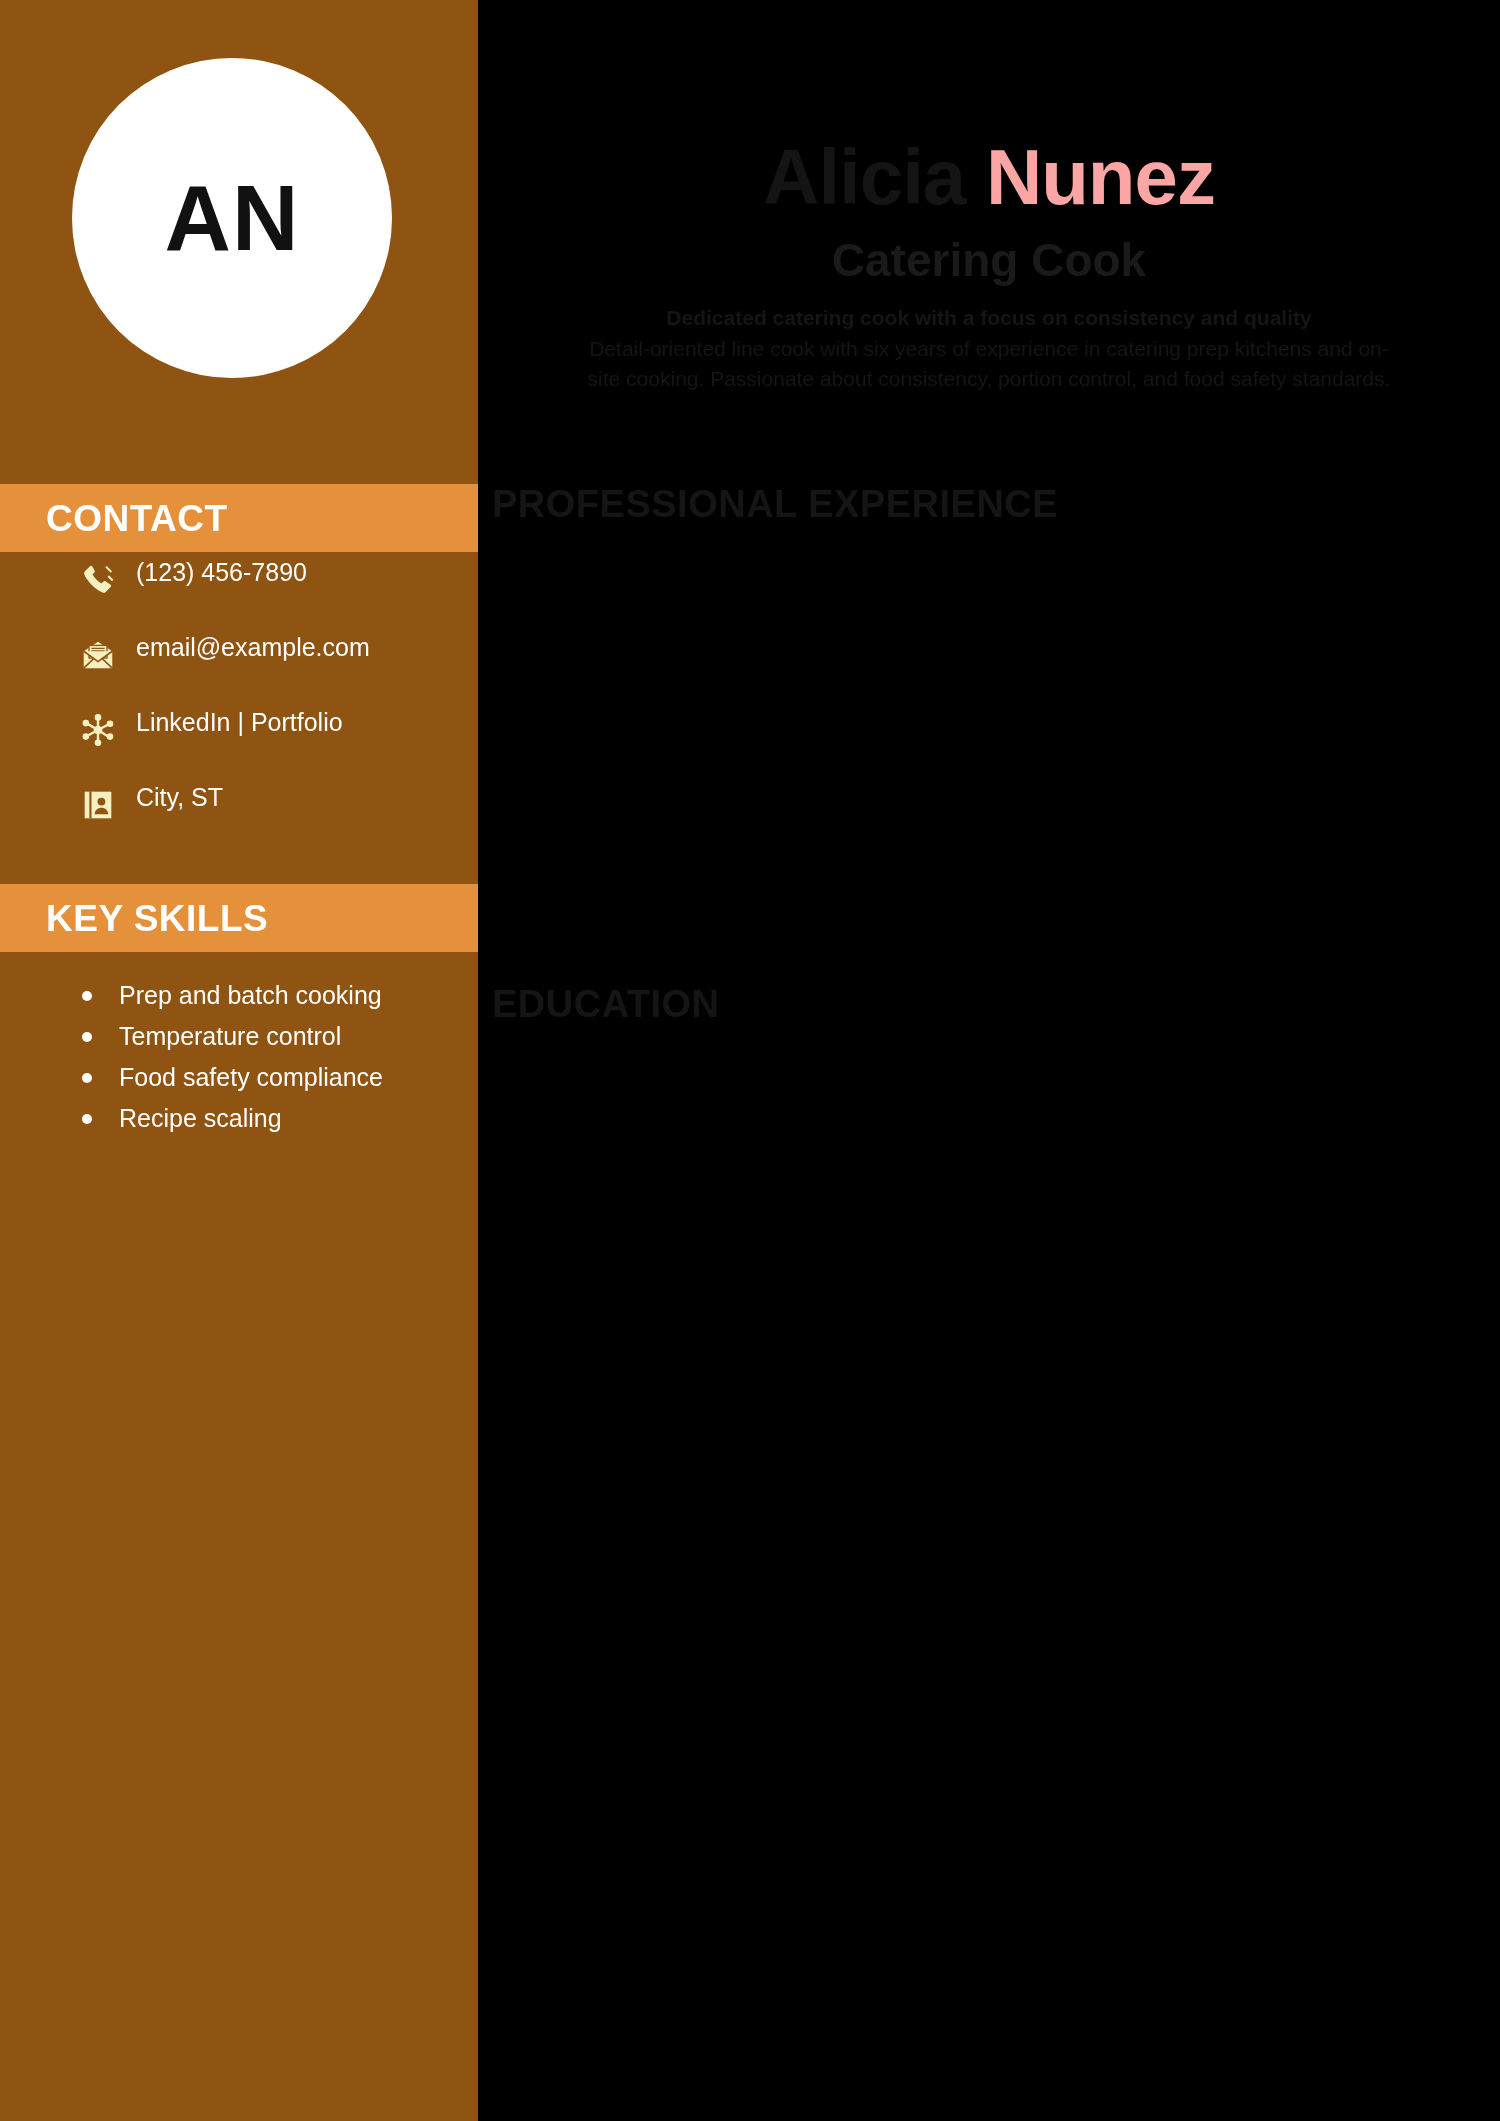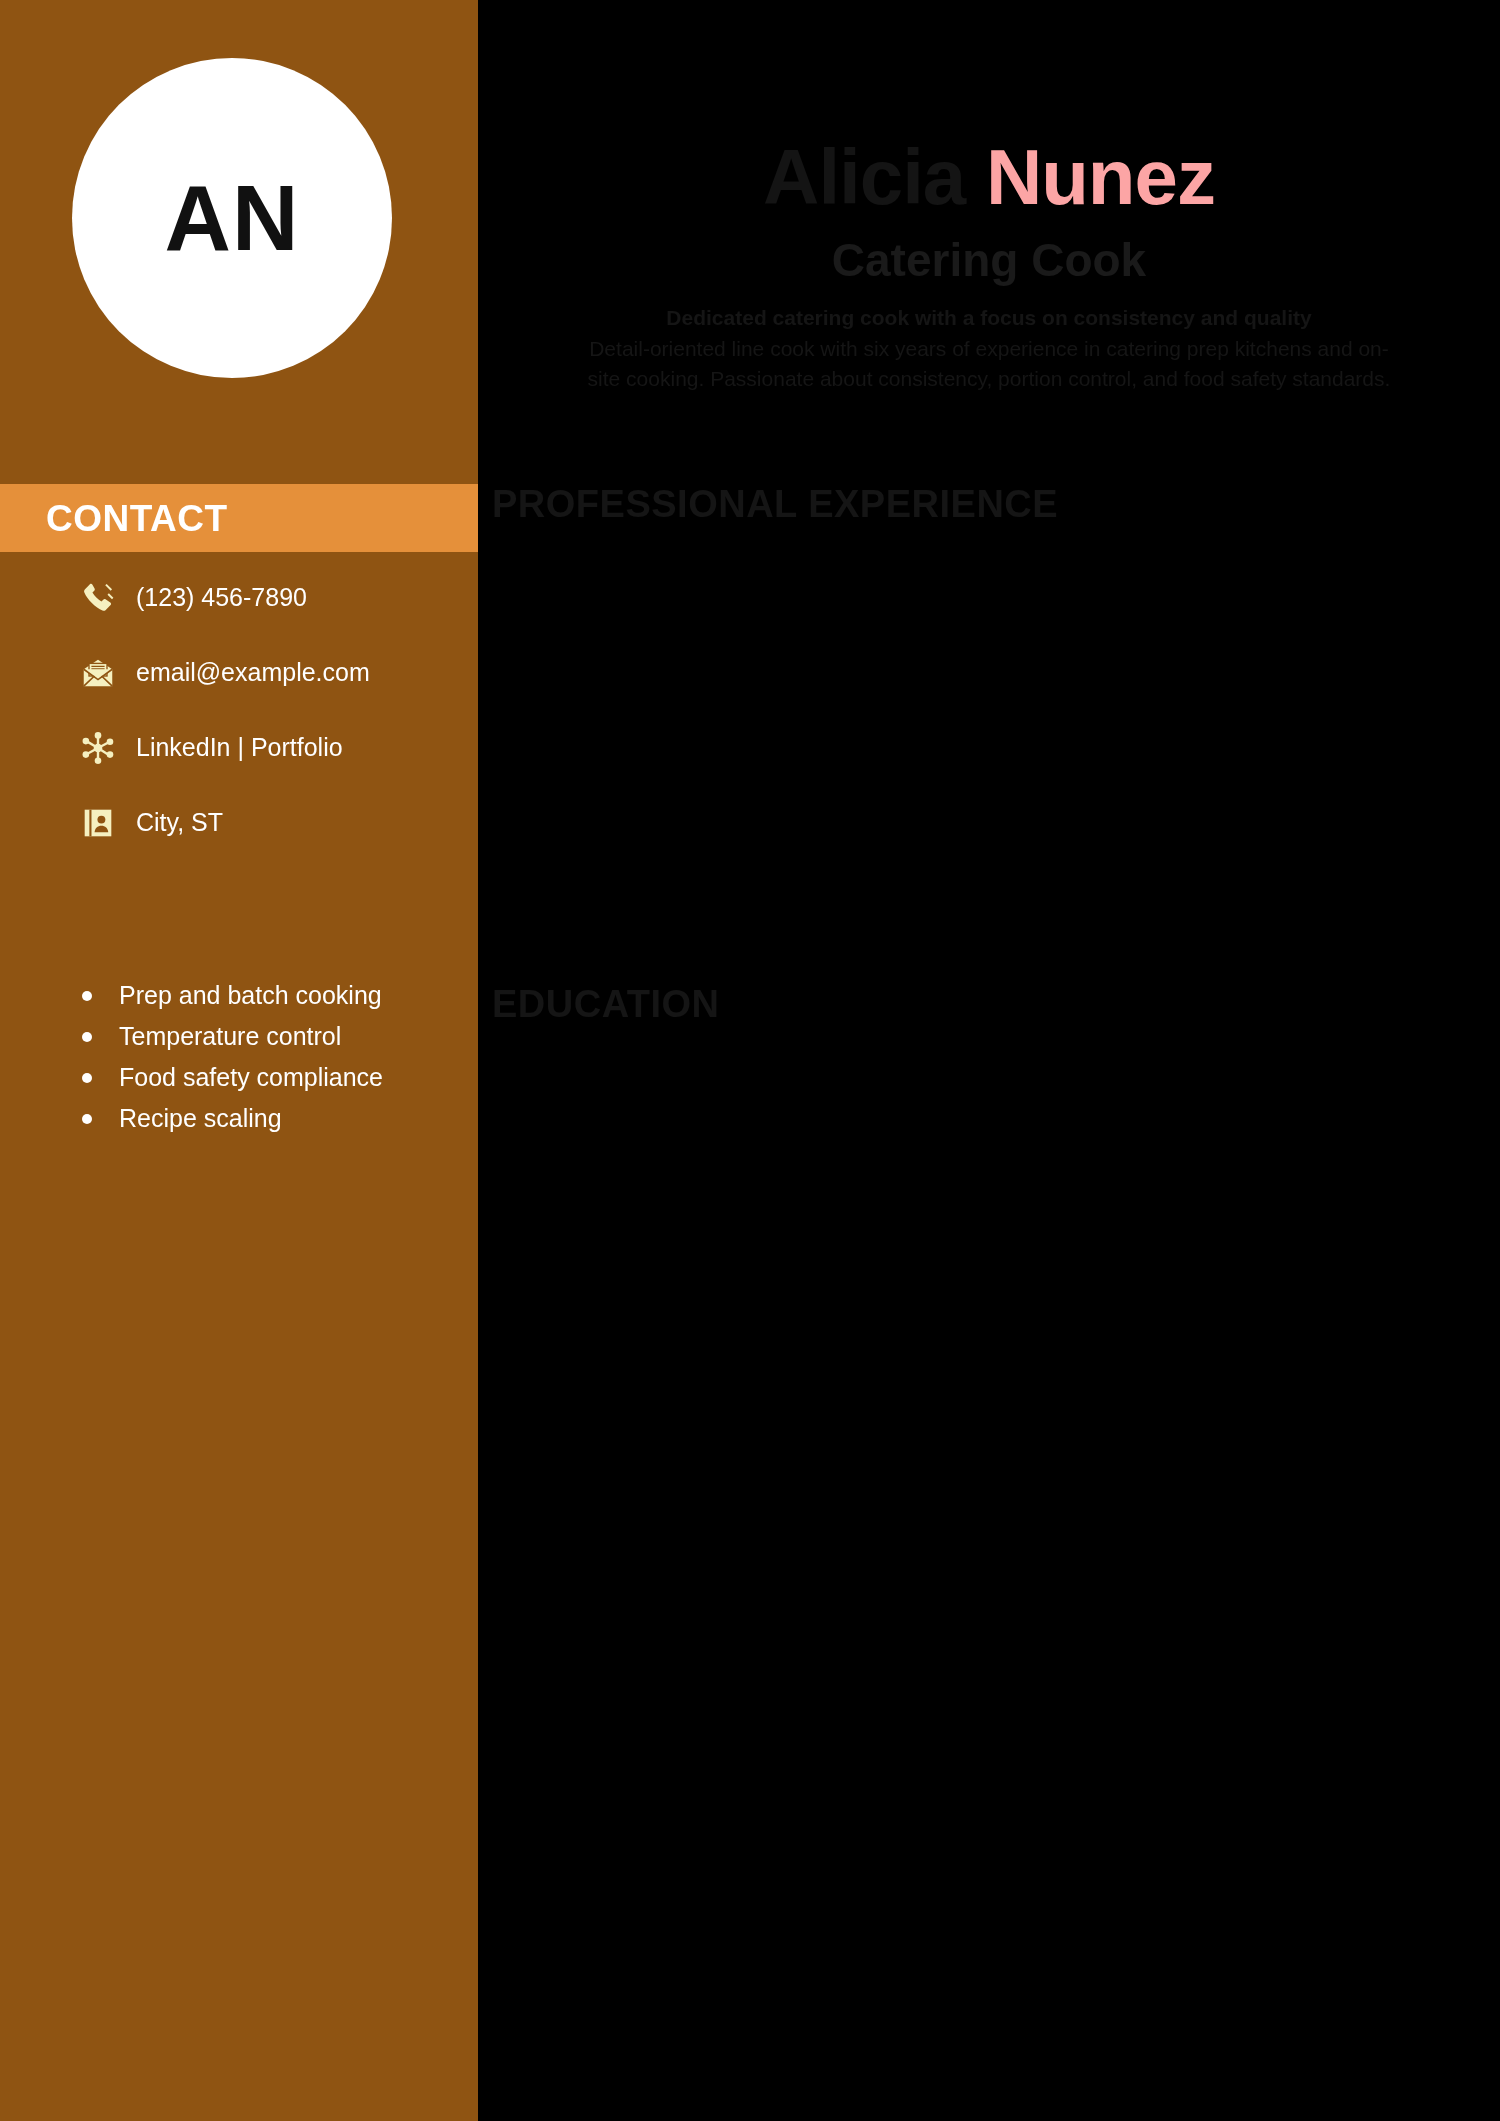--- a/index.html
+++ b/index.html
@@ -69,21 +69,21 @@
 
   
   .contact-list {
     position: absolute;
     left: 0;
     top: 560px;
     width: 478px;
   }
   .contact-row {
     display: flex;
-    align-items: center;
+    align-items: flex-start;
     height: 75px;
     padding-left: 78px;
   }
   .contact-icon {
     width: 40px;
     height: 40px;
     flex: 0 0 40px;
     display: flex;
     align-items: center;
     justify-content: center;
@@ -266,20 +266,23 @@
             <rect x="5.9" y="2.6" width="1.5" height="18.8" fill="#8F5412"></rect>
             <circle cx="14.4" cy="9.6" r="2.8" fill="#8F5412"></circle>
             <path d="M9.6 18.6c0-2.8 2.2-4.7 4.8-4.7s4.8 1.9 4.8 4.7z" fill="#8F5412"></path>
           </svg>
         </span>
         <span class="contact-text">City, ST</span>
       </div>
 
     </div>
 
+    <div class="band band-skills">
+      <span class="band-title">KEY SKILLS</span>
+    </div>
 
     <ul class="skills-list">
       <li class="skill-item">
         <span class="skill-bullet"></span>
         <span class="skill-text">Prep and batch cooking</span>
       </li>
       <li class="skill-item">
         <span class="skill-bullet"></span>
         <span class="skill-text">Temperature control</span>
       </li>

